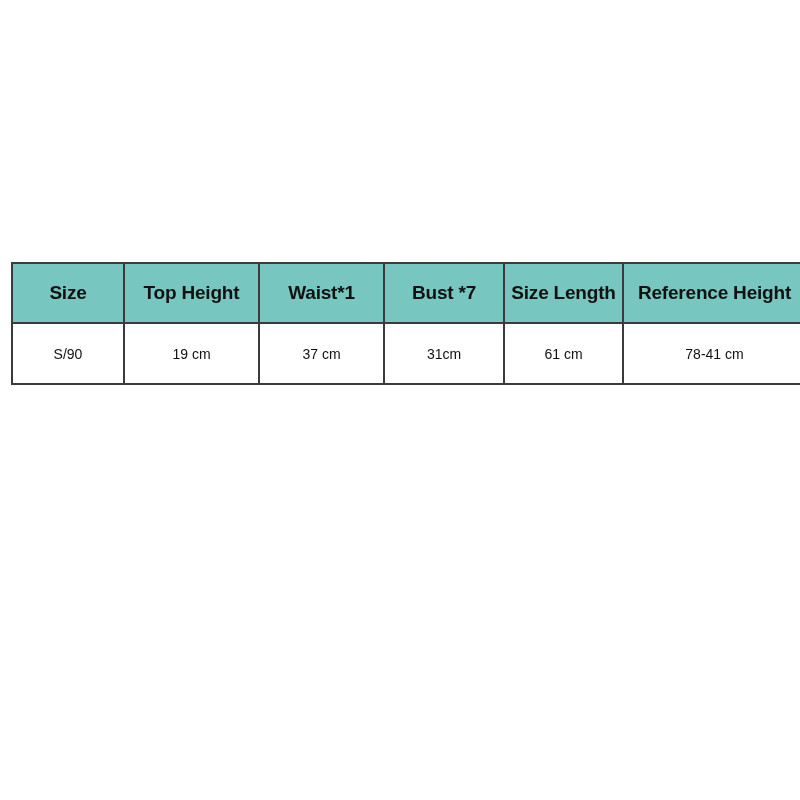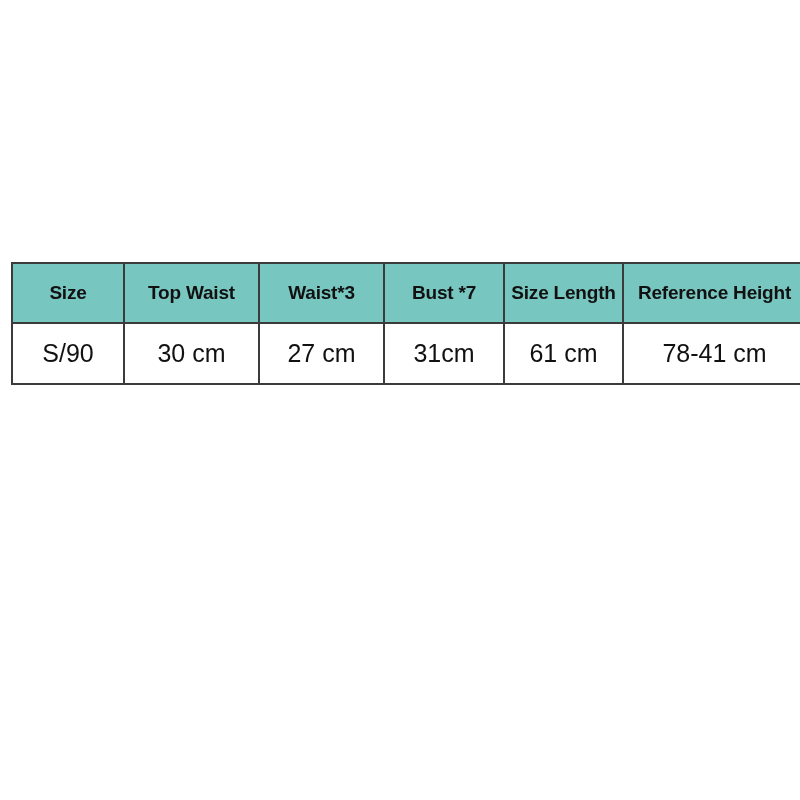--- a/index.html
+++ b/index.html
@@ -51,21 +51,21 @@
     background: #78c6c0;
     height: 58px;
     font-size: 19px;
     font-weight: bold;
     letter-spacing: -0.2px;
   }
 
   table.size-chart tbody td {
     background: #ffffff;
     height: 59px;
-    font-size: 25px;
+    font-size: 14px;
     font-weight: normal;
   }
 
   
   .accent-host {
     position: relative;
   }
   .accent-underline {
     position: absolute;
     left: 0px;
@@ -85,31 +85,31 @@
       <col class="c-size">
       <col class="c-top-length">
       <col class="c-waist">
       <col class="c-bust">
       <col class="c-pant-length">
       <col class="c-reference-height">
     </colgroup>
     <thead>
       <tr>
         <th>Size</th>
-        <th>Top Waist</th>
-        <th>Waist*3</th>
+        <th>Top Height</th>
+        <th>Waist*1</th>
         <th>Bust *7</th>
         <th>Size Length</th>
         <th>Reference Height</th>
       </tr>
     </thead>
     <tbody>
       <tr>
         <td>S/90</td>
-        <td>30 cm</td>
-        <td>27 cm</td>
+        <td>19 cm</td>
+        <td>37 cm</td>
         <td>31cm</td>
         <td>61 cm</td>
         <td>78-41 cm</td>
       </tr>
     </tbody>
   </table>
 </div>
 
 </body></html>

